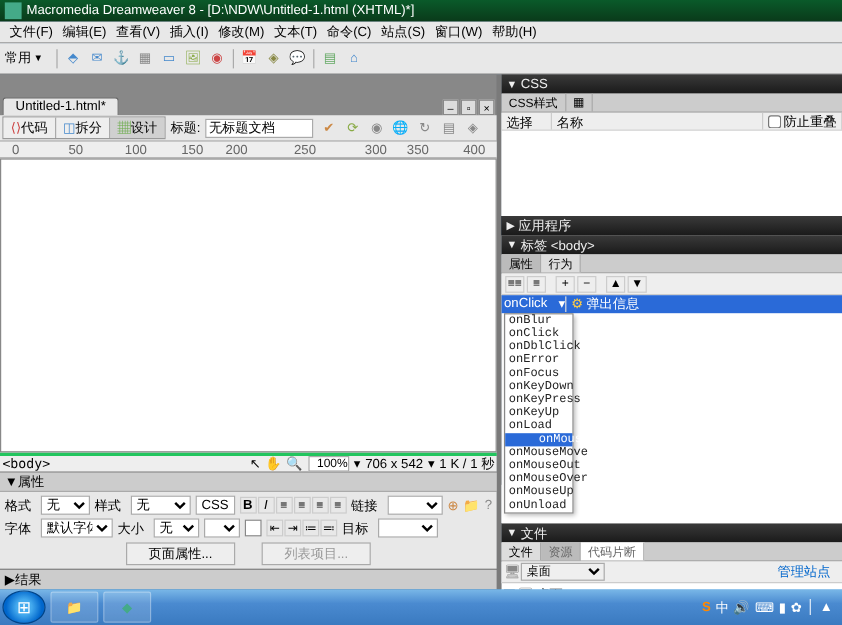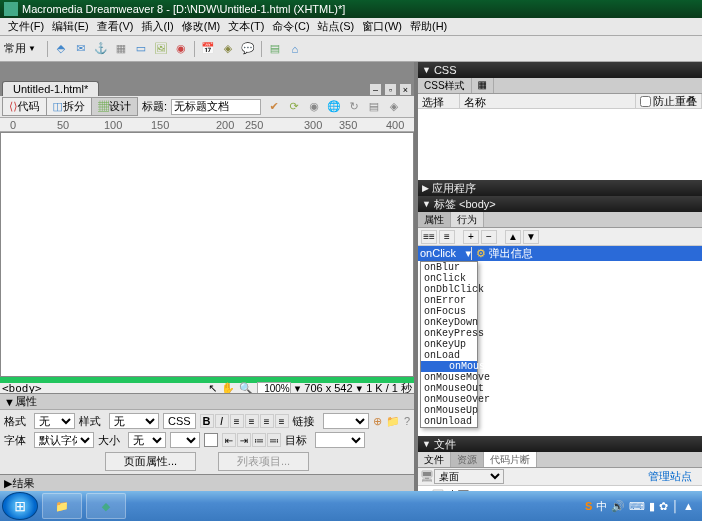--- a/index.html
+++ b/index.html
@@ -42,21 +42,21 @@
 .tf-input { width: 90px; height: 16px; border: 1px solid #aaa; padding: 0 2px; }
 
 
 .ruler { height: 14px; background: #eee; border-bottom: 1px solid #aaa; display: flex; align-items: center; overflow: hidden; font-size: 9px; color: #666; position: relative; }
 .ruler span { position: absolute; }
 
 
 .canvas { flex: 1; background: #fff; border: 1px solid #888; margin: 0; position: relative; }
 
 
-.tag-selector { height: 16px; background: #eee; display: flex; align-items: center; padding: 0 2px; border-top: 6px solid #22c55e; font-size: 11px; }
+.tag-selector { height: 16px; background: #eee; display: flex; align-items: center; padding: 0 2px; border-top: 3px solid #22c55e; font-size: 11px; }
 .tag-sel-left { font-family: monospace; }
 .tag-sel-right { margin-left: auto; display: flex; align-items: center; gap: 4px; }
 .zoom-input { width: 34px; height: 13px; border: 1px solid #aaa; font-size: 10px; text-align: right; }
 
 
 .props { background: #e8e8e8; border-top: 1px solid #888; }
 .props-header { height: 16px; background: #ccc; display: flex; align-items: center; padding: 0 4px; border-bottom: 1px solid #aaa; font-size: 11px; }
 .props-body { padding: 3px 4px; }
 .props-row { display: flex; align-items: center; gap: 4px; margin-bottom: 3px; }
 .props-row label { min-width: 26px; }
@@ -197,21 +197,21 @@
       <div class="tb-btn" style="color:#888">↻</div>
       <div class="tb-btn" style="color:#888">▤</div>
       <div class="tb-btn" style="color:#888">◈</div>
     </div>
 
     <div class="ruler">
       <span style="left:10px">0</span>
       <span style="left:57px">50</span>
       <span style="left:104px">100</span>
       <span style="left:151px">150</span>
-      <span style="left:216px">200</span>
+      <span style="left:188px">200</span>
       <span style="left:245px">250</span>
       <span style="left:304px">300</span>
       <span style="left:339px">350</span>
       <span style="left:386px">400</span>
     </div>
 
     <div class="canvas"></div>
 
     <div class="tag-selector">
       <span class="tag-sel-left">&lt;body&gt;</span>

